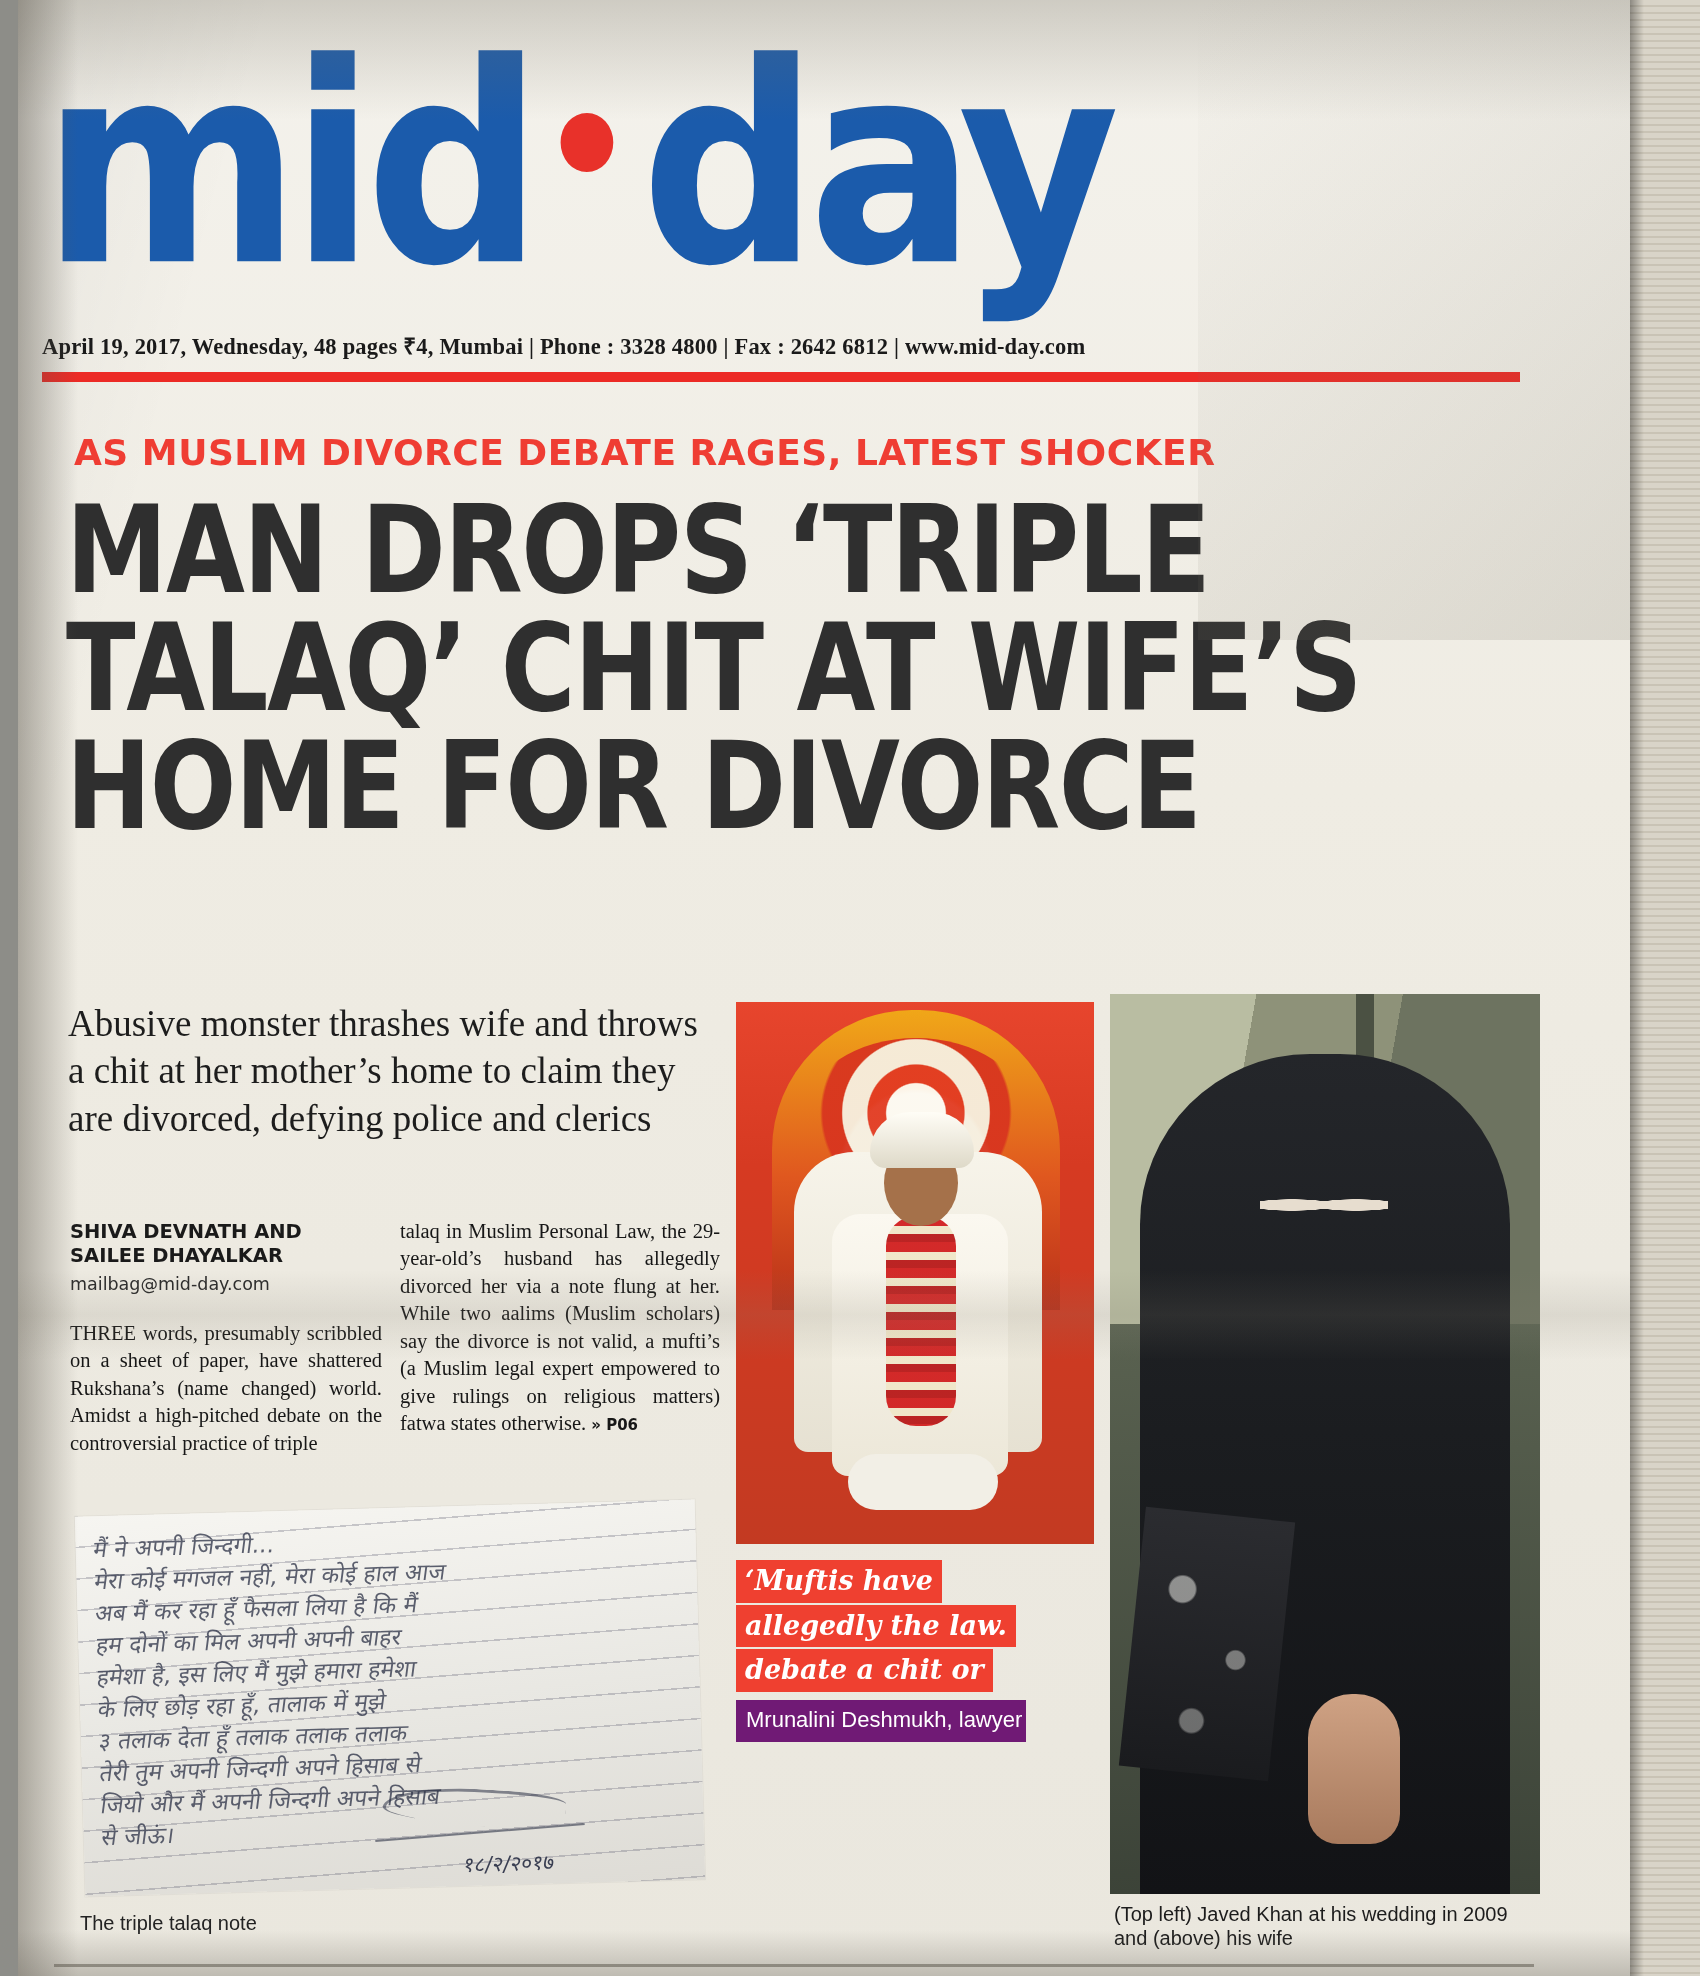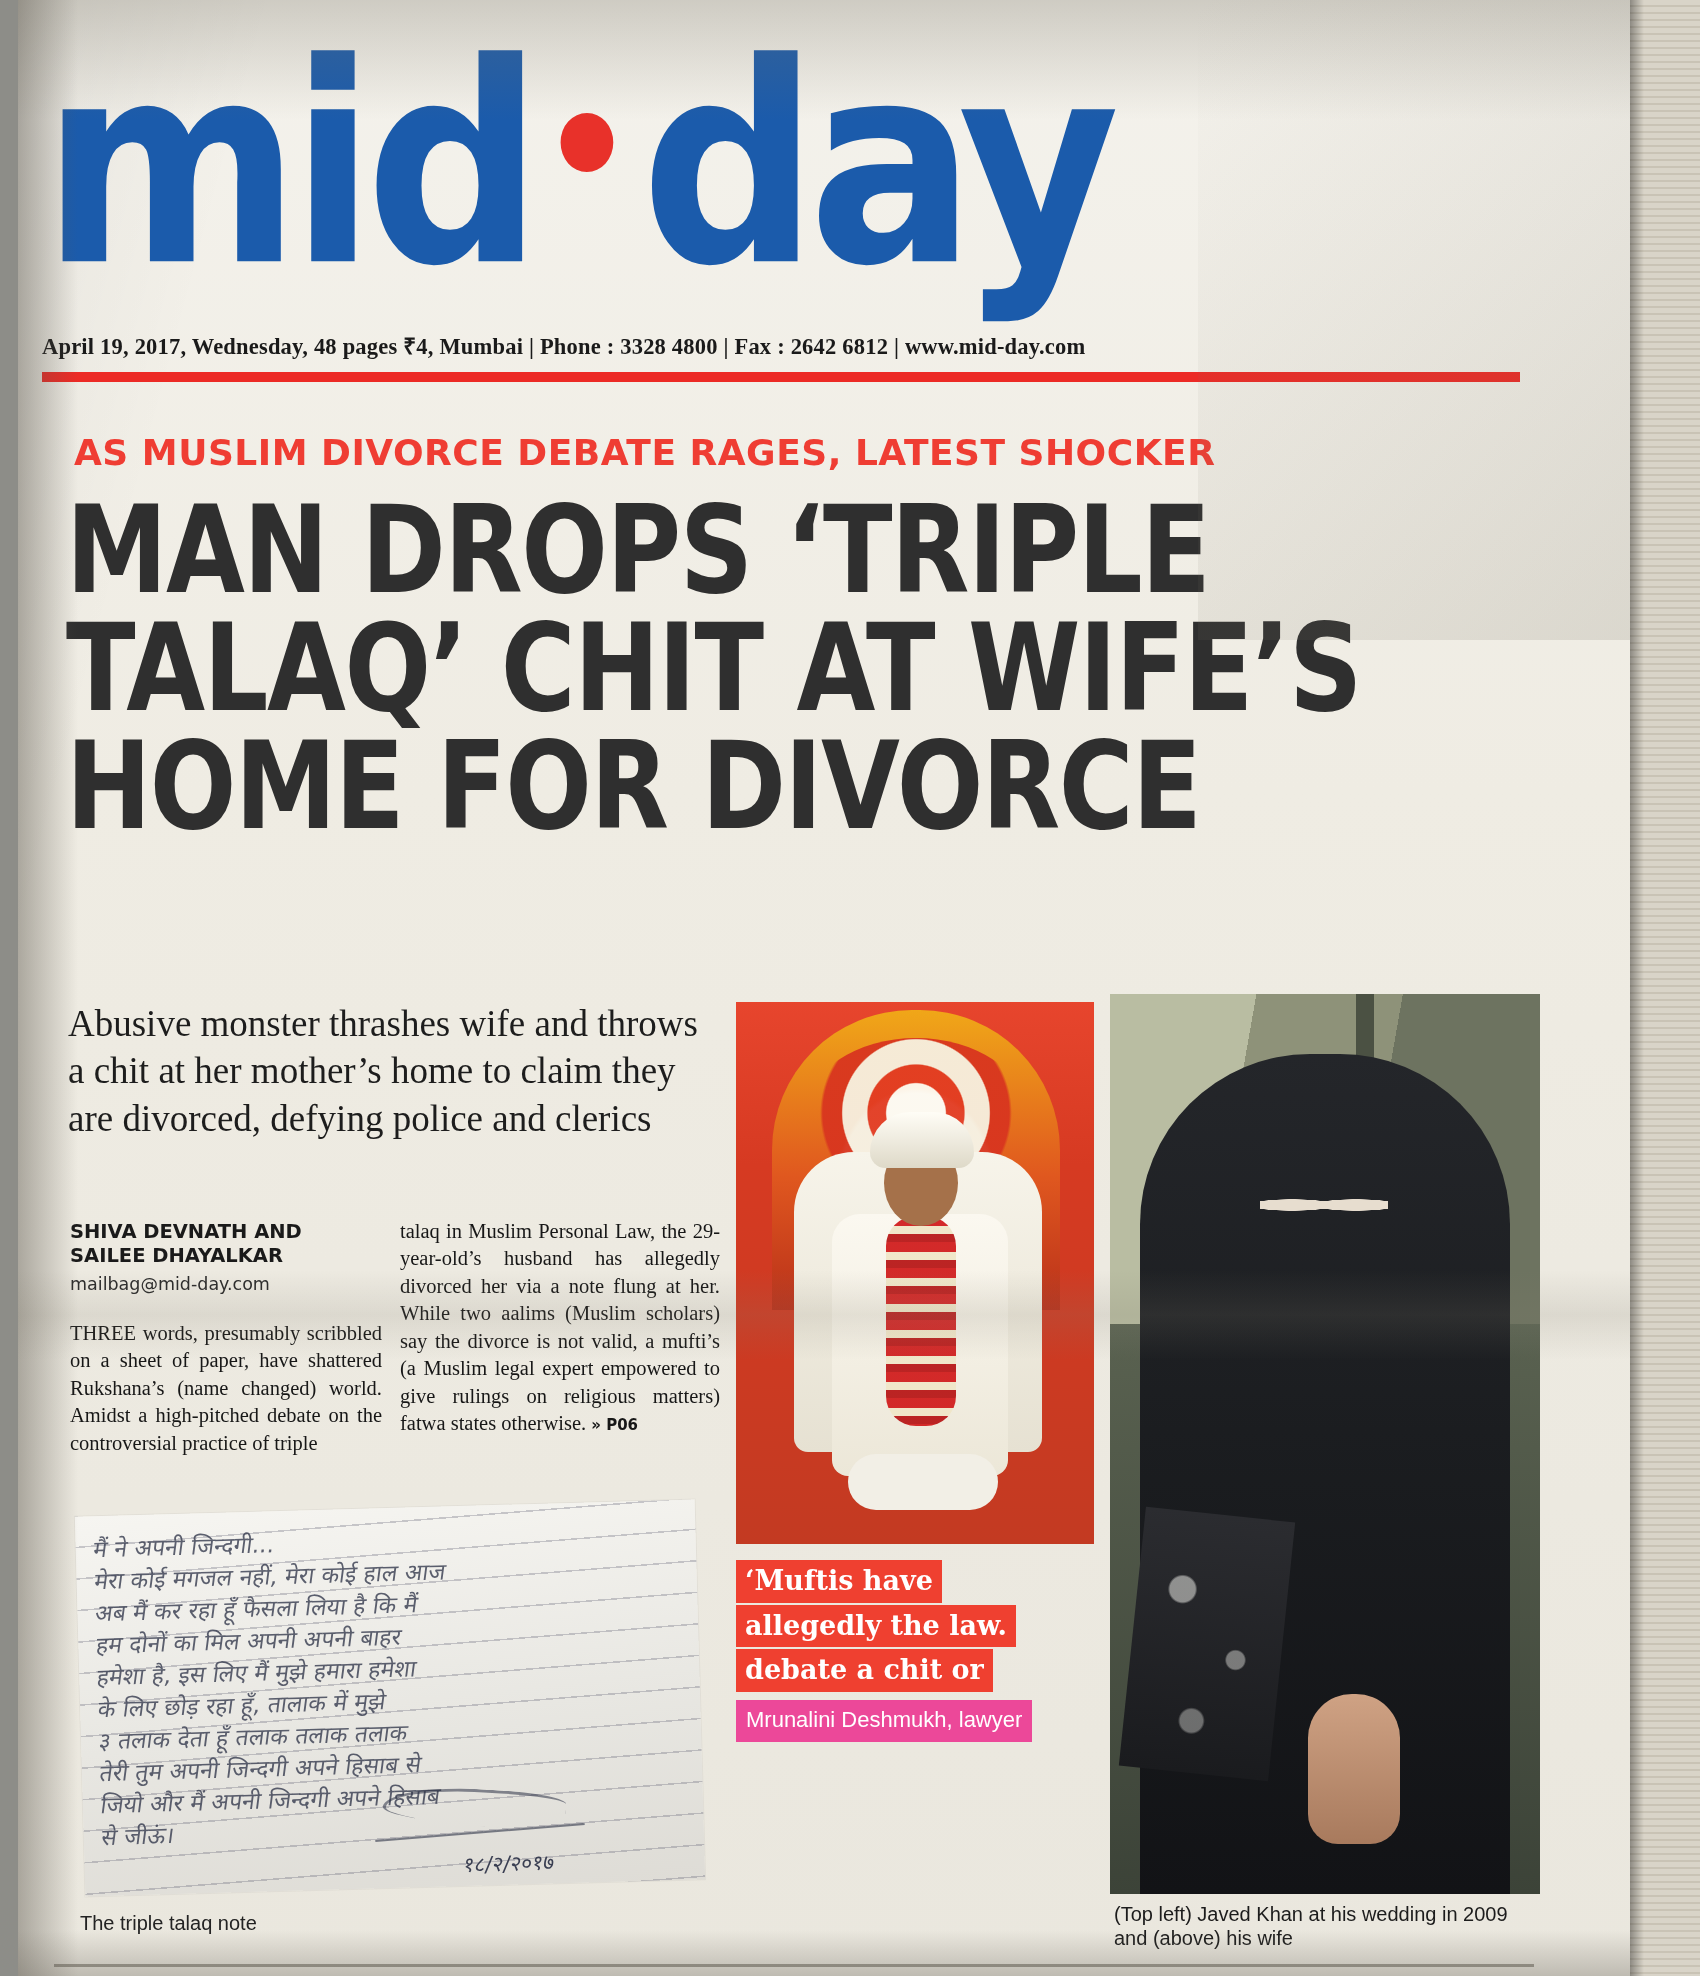--- a/index.html
+++ b/index.html
@@ -342,34 +342,35 @@
   .pullquote {
     position: absolute;
     left: 718px; top: 1560px;
     width: 380px;
   }
   .pq-line {
     display: inline-block;
     background: #ef4030;
     color: #ffffff;
     font-family: "DejaVu Serif", serif;
+    font-style: italic;
     font-weight: bold;
     font-size: 27px;
     line-height: 1.32;
     padding: 3px 9px 4px 9px;
     margin-bottom: 2px;
     white-space: nowrap;
   }
   .pq-attrib {
     display: inline-block;
-    background: #ec4899;
+    background: #701a75;
     color: #ffffff;
     font-family: "Liberation Sans", sans-serif;
     font-size: 22px;
-    padding: 7px 10px 9px 10px;
+    padding: 7px 4px 9px 10px;
     margin-top: 6px;
     white-space: nowrap;
   }
   .photo-caption {
     position: absolute;
     left: 1096px; top: 1902px;
     width: 420px;
     font-family: "Liberation Sans", sans-serif;
     font-size: 20px;
     line-height: 1.22;

